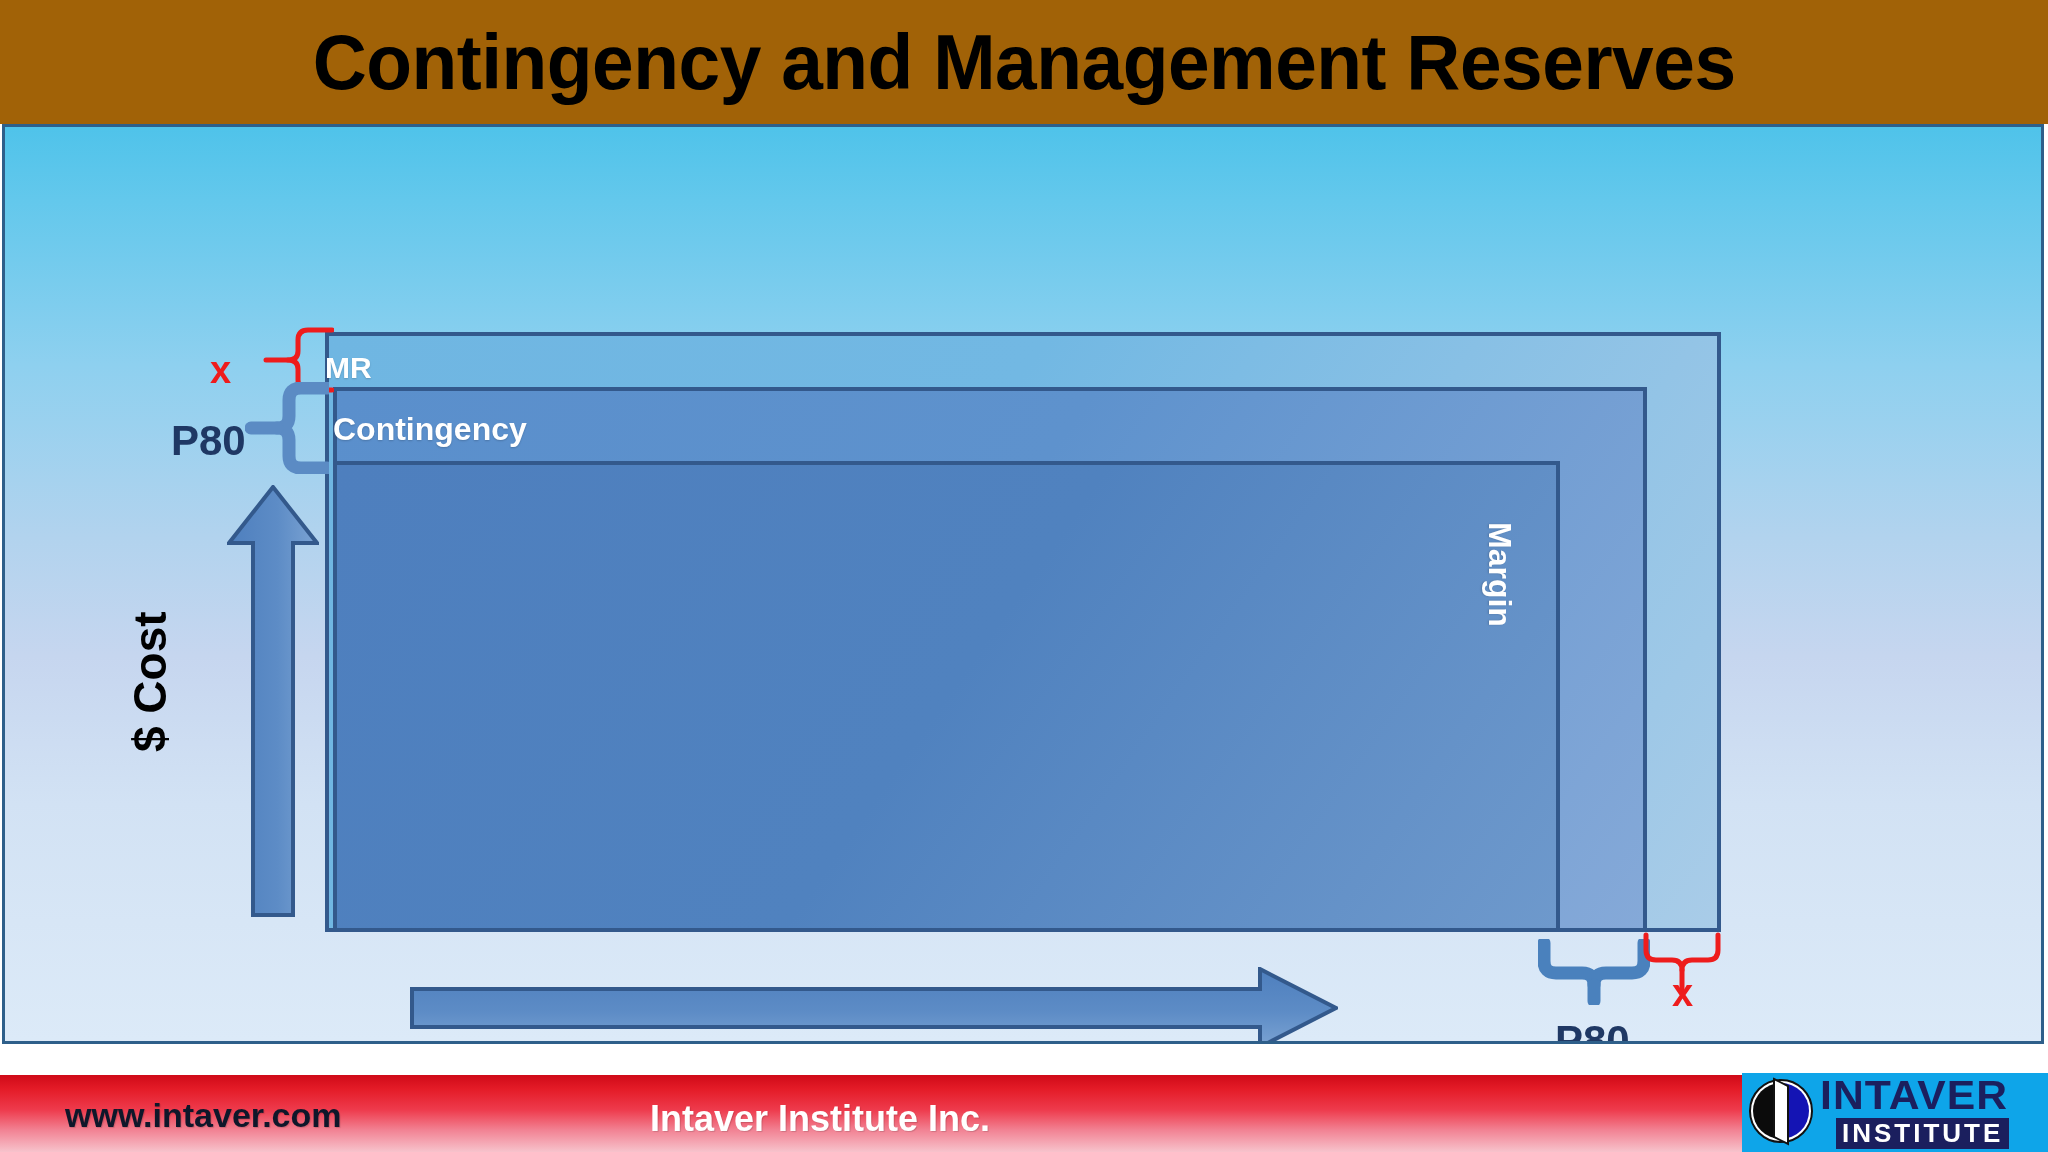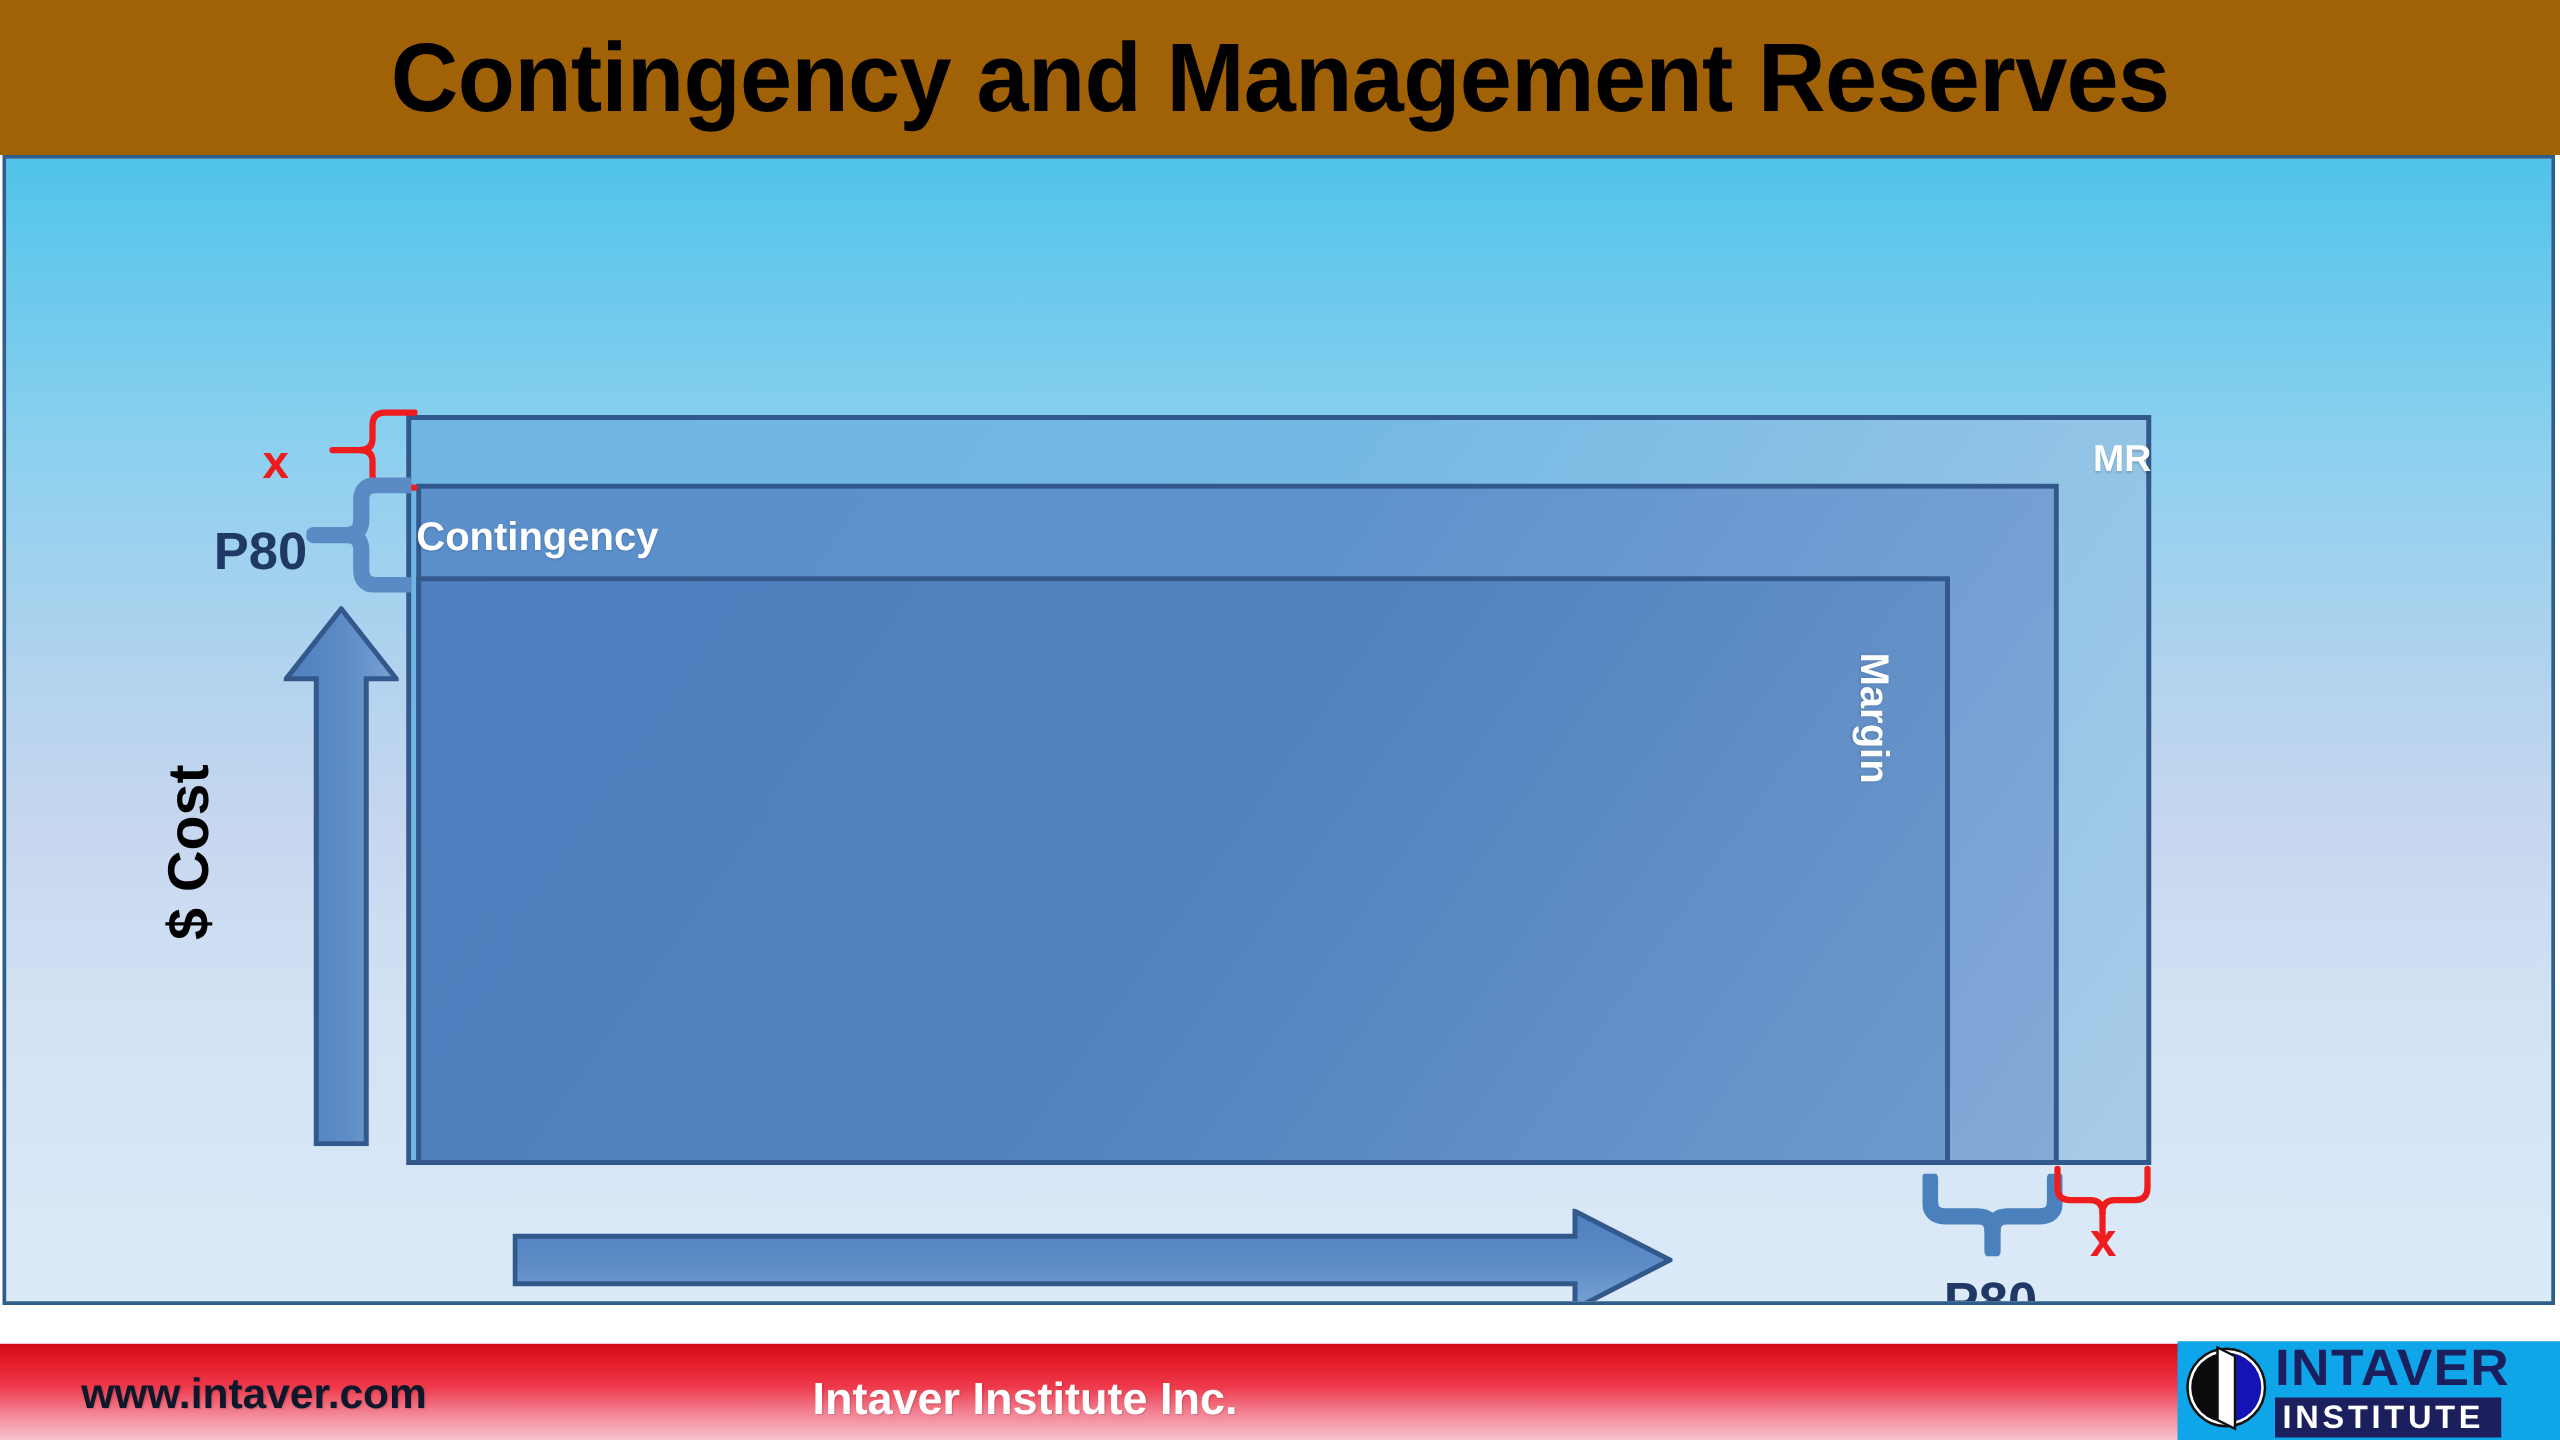--- a/index.html
+++ b/index.html
@@ -52,21 +52,21 @@
     left:328px;top:260px;width:1314px;height:545px;
     background:linear-gradient(125deg,#5a8fcc 0%,#5e92cd 45%,#85a9d8 100%);
   }
   .rect-inner{
     left:328px;top:334px;width:1227px;height:471px;
     background:linear-gradient(125deg,#4e7fbe 0%,#5082bf 50%,#6e99cc 100%);
   }
 
   .label-mr{
     position:absolute;left:320px;top:224px;width:1396px;
-    text-align:right;font-size:30px;font-weight:bold;color:#ffffff;
+    text-align:left;font-size:30px;font-weight:bold;color:#ffffff;
     text-shadow:0 1px 2px rgba(0,0,0,0.18);
   }
   .label-cont{
     position:absolute;left:328px;top:284px;width:1100px;
     text-align:left;font-size:32px;font-weight:bold;color:#ffffff;
     text-shadow:0 1px 2px rgba(0,0,0,0.18);
   }
   .label-margin{
     position:absolute;left:1513px;top:395px;
     font-size:32px;font-weight:bold;color:#ffffff;
@@ -130,21 +130,21 @@
     position:absolute;left:1742px;top:1073px;width:348px;height:79px;
     background:#0ea5e9;display:flex;align-items:center;
   }
   .logo-mark{margin-left:6px;}
   .logo-words{margin-left:6px;display:flex;flex-direction:column;}
   .logo-intaver{
     font-size:41px;font-weight:bold;color:#1b1f5e;letter-spacing:1px;
     line-height:0.96;transform:scaleX(1.04);transform-origin:left center;
   }
   .logo-institute-bar{
-    background:#1b1f5e;padding:2px 6px 3px 6px;margin-top:3px;
+    background:#1b1f5e;padding:2px 6px 3px 6px;margin-top:3px;margin-left:16px;
   }
   .logo-institute{
     font-size:26px;font-weight:bold;color:#ffffff;letter-spacing:3px;
     line-height:1;transform:scaleX(1.02);transform-origin:left center;
   }
 </style>
 </head>
 <body>
 
 <div class="slide">

